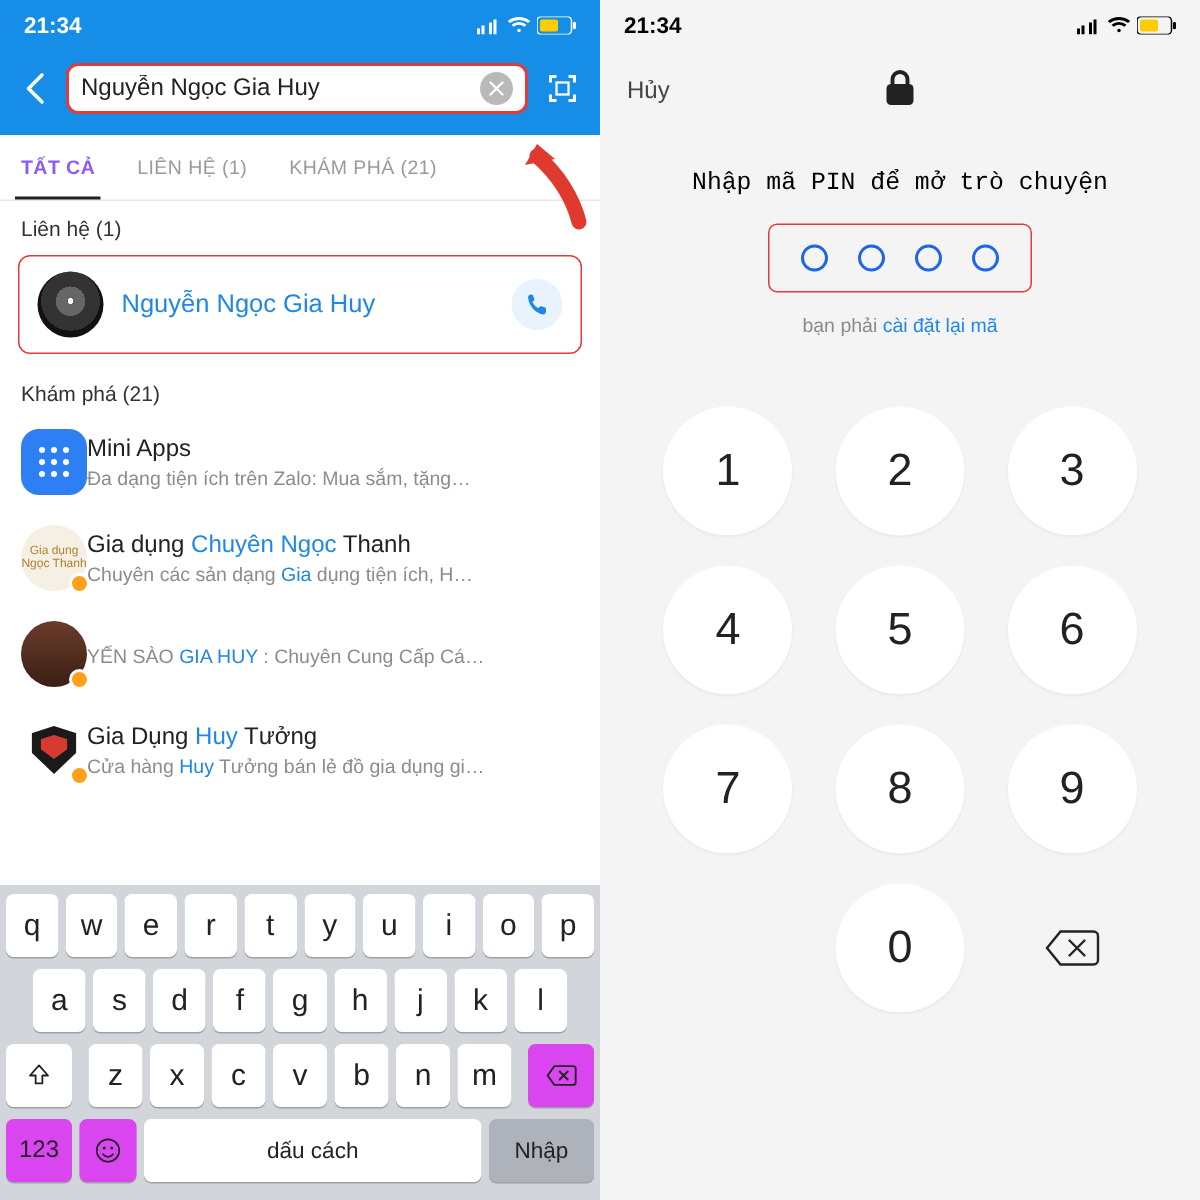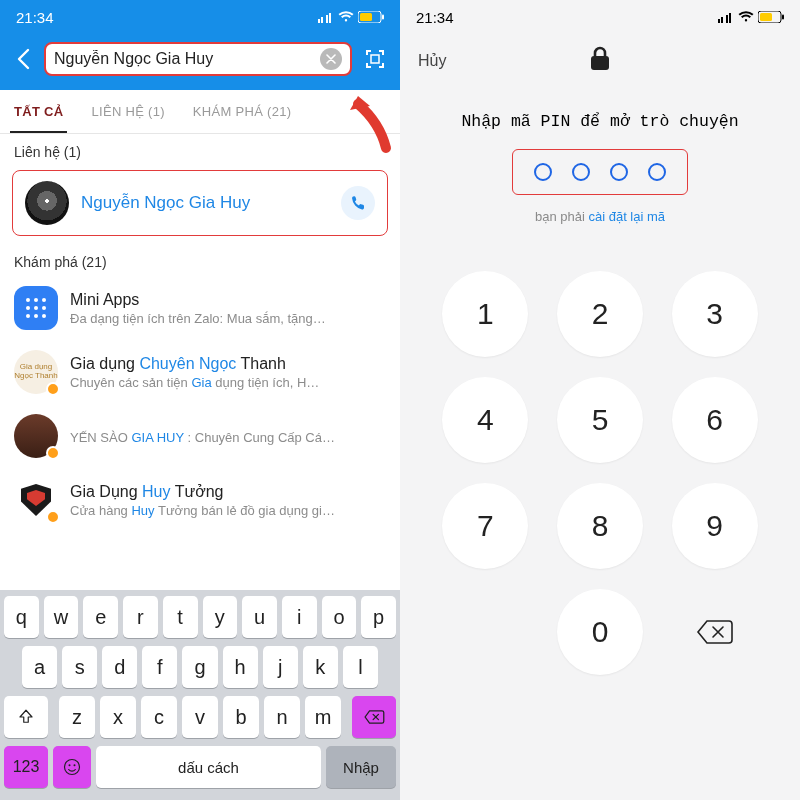--- a/index.html
+++ b/index.html
@@ -2,55 +2,55 @@
 <html><head>
 <meta charset="utf-8">
 <style>
   * { box-sizing: border-box; margin: 0; padding: 0; font-family: -apple-system, "Helvetica Neue", Arial, sans-serif; }
   body { width: 800px; height: 800px; display: flex; background: #d9d9d9; }
   .phone { width: 400px; height: 800px; position: relative; overflow: hidden; }
   .phone-left { background: #fff; }
   .phone-right { background: #f4f4f5; }
 
   
-  .statusbar { height: 34px; display: flex; align-items: center; justify-content: space-between; padding: 0 16px; font-size: 15px; font-weight: 400; }
+  .statusbar { height: 34px; display: flex; align-items: center; justify-content: space-between; padding: 0 16px; font-size: 15px; font-weight: 700; }
   .sb-blue { background: #168ee8; color: #fff; }
   .sb-white { background: #f4f4f5; color: #000; }
   .sb-icons { display: flex; align-items: center; gap: 4px; }
   .sb-icons svg { display: block; }
 
   
   .lh { background: #168ee8; height: 56px; display: flex; align-items: center; padding: 0 10px 6px 10px; gap: 8px; }
   .back { color:#fff; display:flex; align-items:center; justify-content:center; width:26px; height:36px; }
   .searchbox { flex: 1; background:#fff; border-radius: 8px; height: 34px; display:flex; align-items:center; padding: 0 8px; border: 2px solid #e23b3b; }
   .searchbox input { flex:1; border:0; outline:0; font-size:16px; background:transparent; color:#222; }
   .clearbtn { width:22px; height:22px; border-radius:50%; background:#b9b9b9; color:#fff; display:flex; align-items:center; justify-content:center; font-size:13px; }
   .qr { color:#fff; display:flex; align-items:center; justify-content:center; width:30px; height:36px; }
 
   
   .tabs { height:44px; display:flex; align-items:stretch; border-bottom:1px solid #e6e6e6; background:#fff; }
   .tab { flex:0 0 auto; padding: 0 14px; display:flex; align-items:center; font-size:13px; color:#9a9a9a; font-weight:500; letter-spacing:.3px; }
-  .tab.active { color:#7f1d1d; font-weight:700; position:relative; }
+  .tab.active { color:#8b5cf6; font-weight:700; position:relative; }
   .tab.active::after { content:""; position:absolute; left:10px; right:10px; bottom:0; height:2px; background:#222; }
 
   
   .sectitle { padding: 10px 14px 6px; font-size:14px; color:#333; background:#fff; }
   .contact-card { margin: 4px 12px 8px; border:1.5px solid #e23b3b; border-radius:8px; background:#fff; display:flex; align-items:center; padding:10px 12px; gap:12px; }
   .avatar { width:44px; height:44px; border-radius:50%; background:#cfcfcf center/cover; flex:0 0 44px; position:relative; }
   .avatar-tunnel { background: radial-gradient(circle at 50% 45%, #fff 0 6%, #666 6% 30%, #333 30% 60%, #111 60% 100%); }
   .avatar-apps { background:#2f7ff4; display:flex; align-items:center; justify-content:center; border-radius:12px; }
   .avatar-pic1 { background:#f6efe3; display:flex; align-items:center; justify-content:center; font-size:8px; color:#b08030; text-align:center; line-height:1.1; }
   .avatar-pic2 { background: linear-gradient(#6b3b2a,#3a1f15); }
   .avatar-pic3 { background:#fff; display:flex; align-items:center; justify-content:center; }
   .avatar .check { position:absolute; right:-2px; bottom:-2px; width:14px; height:14px; border-radius:50%; background:#ff9f1a; border:2px solid #fff; }
   .contact-name { color:#1f87e5; font-size:17px; font-weight:500; }
   .call { margin-left:auto; width:34px; height:34px; border-radius:50%; background:#e9f3fd; display:flex; align-items:center; justify-content:center; color:#1f87e5; }
 
   .list { background:#fff; }
-  .row { display:flex; gap:12px; padding:10px 14px; align-items:center; }
+  .row { display:flex; padding:10px 14px; align-items:center; }
   .row .txt { flex:1; min-width:0; }
   .row .title { font-size:16px; color:#222; white-space:nowrap; overflow:hidden; text-overflow:ellipsis; }
   .row .title .hl { color:#1f87e5; }
   .row .sub { font-size:13px; color:#8c8c8c; white-space:nowrap; overflow:hidden; text-overflow:ellipsis; margin-top:2px; }
   .row .sub .hl { color:#1f87e5; }
 
   
   .kb { position:absolute; left:0; right:0; bottom:0; background:#d2d5da; padding:6px 4px 4px; }
   .kb-row { display:flex; justify-content:center; gap:5px; margin-bottom:8px; }
   .key { background:#fff; border-radius:5px; height:42px; min-width:31px; flex:1; display:flex; align-items:center; justify-content:center; font-size:20px; color:#222; box-shadow:0 1px 0 #9ea2a8; }
@@ -168,21 +168,21 @@
         </div>
       <div class="txt">
         <div class="title"><span></span><span class="hl"></span><span>Mini Apps</span></div>
         <div class="sub"><span>Đa dạng tiện ích trên Zalo: Mua sắm, tặng…</span><span class="hl"></span><span></span></div>
       </div>
     </div>
     <div class="row">
       <div class="avatar avatar-pic1">Gia dụng<br>Ngọc Thanh<span class="check"></span></div>
       <div class="txt">
         <div class="title"><span>Gia dụng </span><span class="hl">Chuyên Ngọc</span><span> Thanh</span></div>
-        <div class="sub"><span>Chuyên các sản tiện </span><span class="hl">Gia</span><span> dụng tiện ích, H…</span></div>
+        <div class="sub"><span>Chuyên các sản dạng </span><span class="hl">Gia</span><span> dụng tiện ích, H…</span></div>
       </div>
     </div>
     <div class="row">
       <div class="avatar avatar-pic2">
           <span class="check"></span>
         </div>
       <div class="txt">
         <div class="sub"><span>YẾN SÀO </span><span class="hl">GIA HUY</span><span> : Chuyên Cung Cấp Cá…</span></div>
       </div>
     </div>

